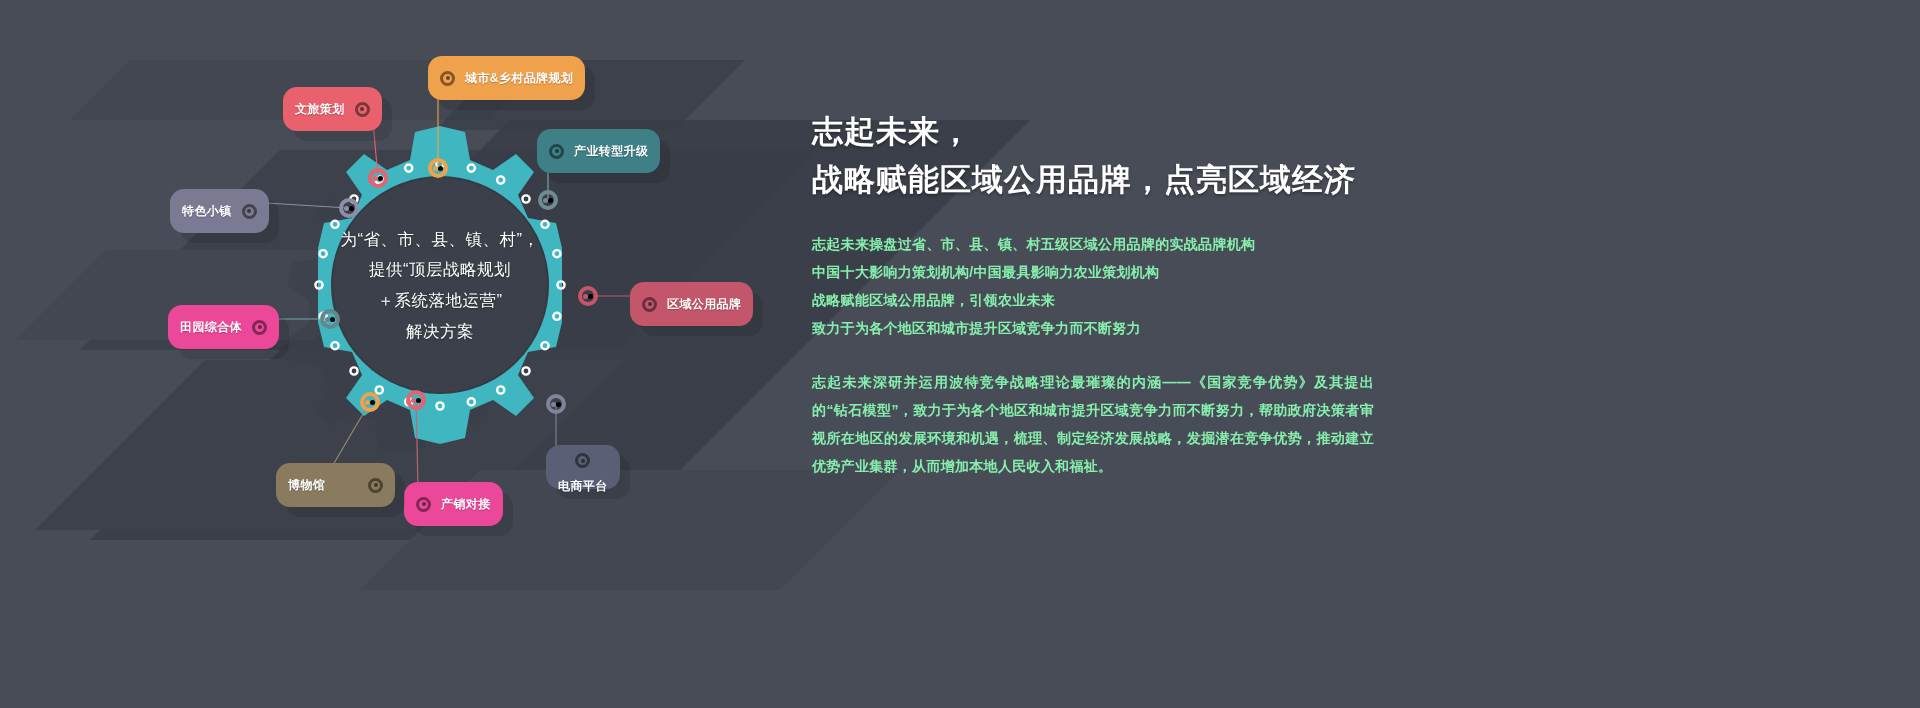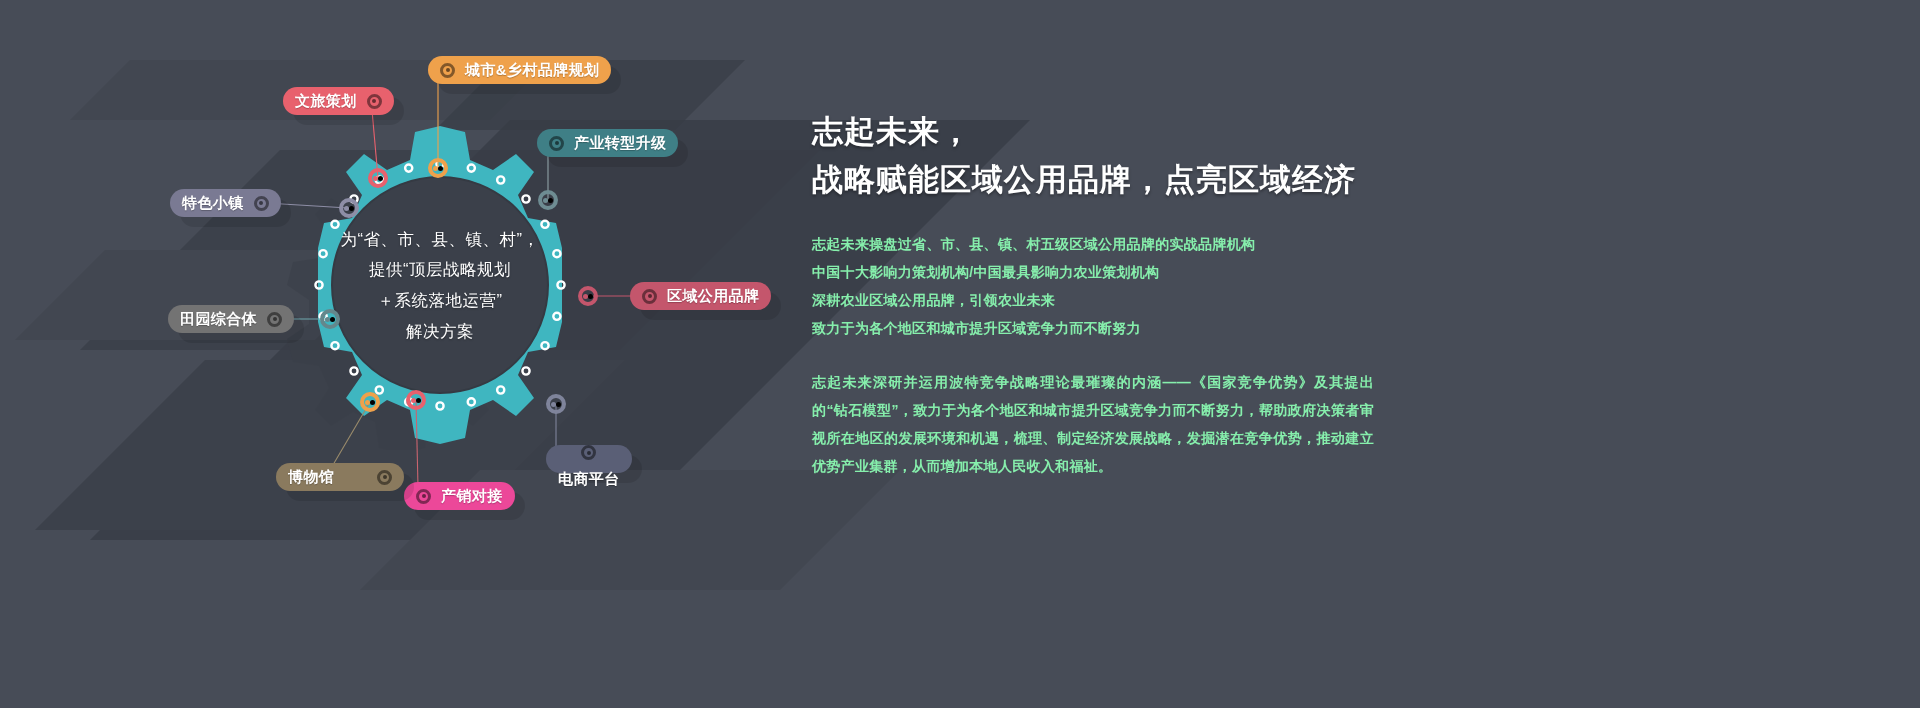--- a/index.html
+++ b/index.html
@@ -29,22 +29,22 @@
     display:flex;flex-direction:column;align-items:center;justify-content:center;
     color:#ffffff;font-weight:normal;font-size:16.5px;line-height:1.85;
     text-align:center;letter-spacing:.5px;
     text-shadow:0 1px 2px rgba(0,0,0,.35);
     pointer-events:none;
   }
 
   
   .pill{
     position:absolute;display:flex;align-items:center;gap:10px;
-    height:28px;border-radius:14px;padding:0 12px;
-    color:#ffffff;font-size:15px;font-weight:bold;white-space:nowrap;
+    height:28px;border-radius:14px;padding:8px 12px;
+    color:#ffffff;font-size:12px;font-weight:bold;white-space:nowrap;
     box-shadow:10px 10px 0 rgba(0,0,0,.10);
     letter-spacing:.4px;
   }
   .pill .lbl{text-shadow:0 1px 1px rgba(0,0,0,.25);}
   .pill .dot{
     width:15px;height:15px;border-radius:50%;
     border:3px solid rgba(0,0,0,.45);
     box-sizing:border-box;position:relative;flex:0 0 auto;
   }
   .pill .dot::after{
@@ -197,21 +197,21 @@
     <div class="pill" style="left:537px;top:129px;background:#3f7f86;">
       <span class="dot"></span>
       <span class="lbl">产业转型升级</span>
     </div>
 
     <div class="pill" style="left:170px;top:189px;background:#7a7a93;">
       <span class="lbl">特色小镇</span>
       <span class="dot"></span>
     </div>
 
-    <div class="pill" style="left:168px;top:305px;background:#737373;">
+    <div class="pill" style="left:168px;top:305px;background:#ec4899;">
       <span class="lbl">田园综合体</span>
       <span class="dot"></span>
     </div>
 
     <div class="pill" style="left:630px;top:282px;background:#c4566c;">
       <span class="dot"></span>
       <span class="lbl">区域公用品牌</span>
     </div>
 
     <div class="pill" style="left:546px;top:445px;background:#5a5f76;flex-direction:column;">
@@ -233,20 +233,20 @@
 
   <div class="copy">
     <div class="headline">
       <div>志起未来，</div>
       <div>战略赋能区域公用品牌，点亮区域经济</div>
     </div>
 
     <div class="para">
       <div>志起未来操盘过省、市、县、镇、村五级区域公用品牌的实战品牌机构</div>
       <div>中国十大影响力策划机构/中国最具影响力农业策划机构</div>
-      <div>深耕农业区域公用品牌，引领农业未来</div>
+      <div>战略赋能区域公用品牌，引领农业未来</div>
       <div>致力于为各个地区和城市提升区域竞争力而不断努力</div>
     </div>
 
     <div class="para just">志起未来深研并运用波特竞争战略理论最璀璨的内涵——《国家竞争优势》及其提出的“钻石模型”，致力于为各个地区和城市提升区域竞争力而不断努力，帮助政府决策者审视所在地区的发展环境和机遇，梳理、制定经济发展战略，发掘潜在竞争优势，推动建立优势产业集群，从而增加本地人民收入和福祉。</div>
   </div>
 
 </div>
 
 </body></html>

